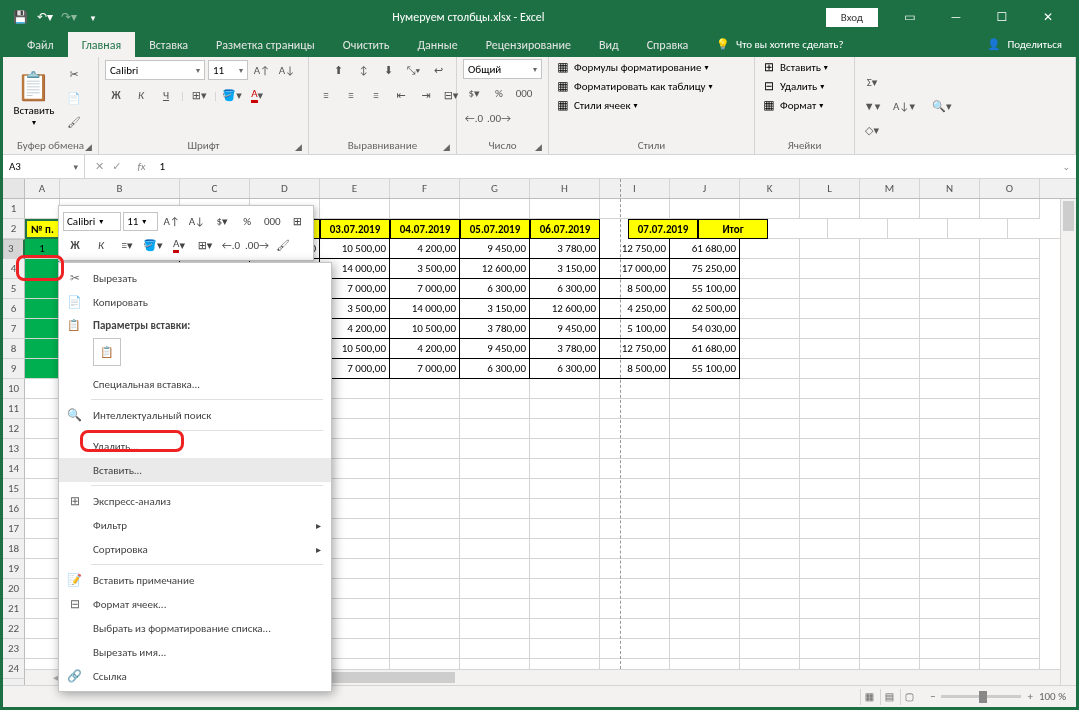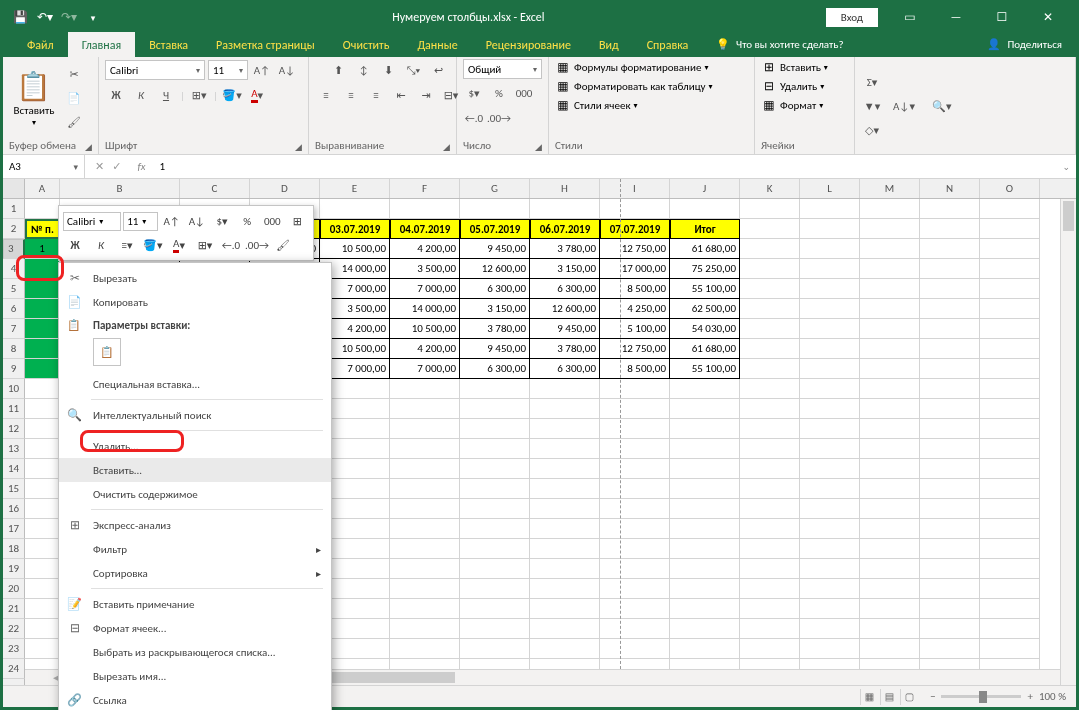--- a/index.html
+++ b/index.html
@@ -6,28 +6,28 @@
 body{background:#fff;width:1079px;height:710px;overflow:hidden;position:relative}
 .frame{border:3px solid #1d7044;width:100%;height:100%;display:flex;flex-direction:column;background:#fff}
 .titlebar{height:28px;background:#1d7044;display:flex;align-items:center;color:#fff;position:relative}
 .qat{display:flex;align-items:center;gap:8px;padding:0 10px}
 .qat .qa{width:16px;height:16px;display:flex;align-items:center;justify-content:center;color:#fff;font-size:12px}
 .title{flex:1;text-align:center;font-size:12px;color:#fff}
 .winbtns{display:flex;align-items:center;gap:2px;padding-right:6px}
 .winbtns .wb{width:44px;height:26px;display:flex;align-items:center;justify-content:center;color:#fff;font-size:12px}
 .loginbtn{border:1px solid rgba(255,255,255,.8);color:#fff;padding:2px 14px;margin-right:10px;background:#fff;color:#333;font-size:11px}
 .tabs{height:26px;background:#1d7044;display:flex;align-items:flex-end;padding-left:10px;gap:0}
-.tabs .tab{padding:6px 14px 5px;color:#fde047;font-size:12px}
+.tabs .tab{padding:6px 14px 5px;color:#e5e5e5;font-size:12px}
 .tabs .tab.active{background:#f3f2f1;color:#217346;font-weight:400}
 .tabs .spacer{flex:1}
 .tabs .rt{color:#fff;padding:6px 14px;font-size:12px;display:flex;align-items:center;gap:6px}
 .ribbon{background:#f3f2f1;border-bottom:1px solid #d4d4d4;height:98px;display:flex;align-items:stretch}
 .group{border-right:1px solid #d4d4d4;display:flex;flex-direction:column;padding:2px 6px 0}
 .group .controls{flex:1;display:flex;align-items:center;gap:4px;flex-wrap:wrap}
-.group .glabel{text-align:left;font-size:11px;color:#666;padding:2px 0;position:relative}
+.group .glabel{text-align:center;font-size:11px;color:#666;padding:2px 0;position:relative}
 .group .glabel .launcher{position:absolute;right:0;bottom:2px;font-size:9px;color:#666}
 .bigbtn{display:flex;flex-direction:column;align-items:center;justify-content:center;width:50px;padding:2px;font-size:11px;text-align:center}
 .ico{width:16px;height:16px;display:inline-flex;align-items:center;justify-content:center;font-size:12px}
 .smallbtn{width:22px;height:22px;display:flex;align-items:center;justify-content:center;color:#555}
 .sel{height:20px;border:1px solid #c4c4c4;background:#fff;display:flex;align-items:center;padding:0 4px;font-size:11px}
 .sel .dd{margin-left:auto;font-size:8px;color:#666}
 .row{display:flex;gap:3px;align-items:center}
 .vcol{display:flex;flex-direction:column;gap:2px}
 .formulabar{height:24px;border-bottom:1px solid #d4d4d4;display:flex;align-items:center;background:#fff}
 .fb-name{width:82px;border-right:1px solid #d4d4d4;padding:0 6px;display:flex;align-items:center;height:100%}
@@ -342,21 +342,21 @@
           </div>
           <div class="crow">
             <div class="cell hdr" style="width: 35px; border: 1px solid rgb(0, 0, 0);">№ п.</div>
             <div class="cell hdr" style="width: 120px; border: 1px solid rgb(0, 0, 0);"></div>
             <div class="cell hdr" style="width: 70px; border: 1px solid rgb(0, 0, 0);"></div>
             <div class="cell hdr" style="width: 70px; border: 1px solid rgb(0, 0, 0);">19</div>
             <div class="cell hdr" style="width: 70px; border: 1px solid rgb(0, 0, 0);">03.07.2019</div>
             <div class="cell hdr" style="width: 70px; border: 1px solid rgb(0, 0, 0);">04.07.2019</div>
             <div class="cell hdr" style="width: 70px; border: 1px solid rgb(0, 0, 0);">05.07.2019</div>
             <div class="cell hdr" style="width: 70px; border: 1px solid rgb(0, 0, 0);">06.07.2019</div>
-            <div class="cell hdr" style="width: 70px; border: 1px solid rgb(0, 0, 0);">07.07.2019</div>
+            <div class="cell hdr" style="width: 70px; border: 1px solid rgb(0, 0, 0); margin-left: 28px;">07.07.2019</div>
             <div class="cell hdr" style="width: 70px; border: 1px solid rgb(0, 0, 0);">Итог</div>
             <div class="cell" style="width: 60px;"></div>
             <div class="cell" style="width: 60px;"></div>
             <div class="cell" style="width: 60px;"></div>
             <div class="cell" style="width: 60px;"></div>
             <div class="cell" style="width: 60px;"></div>
           </div>
           <div class="crow">
             <div class="cell green" style="width: 35px; text-align: center;">1</div>
             <div class="cell" style="width: 120px; border-right: 1px solid rgb(0, 0, 0); border-bottom: 1px solid rgb(0, 0, 0);">Торговая то...</div>
@@ -833,23 +833,20 @@
       <span class="cmico">🔍</span>
       <span>Интеллектуальный поиск</span>
     </div>
   <div class="cm-sep"></div>
   <div class="cm-item">
       <span>Удалить...</span>
     </div>
   <div class="cm-item" style="background:#eaeaea">
       <span>Вставить...</span>
     </div>
-  <div class="cm-item">
-      <span>Очистить содержимое</span>
-    </div>
   <div class="cm-sep"></div>
   <div class="cm-item">
       <span class="cmico">⊞</span>
       <span>Экспресс-анализ</span>
     </div>
   <div class="cm-item">
       <span>Фильтр</span>
       <span class="sub">▸</span>
     </div>
   <div class="cm-item">
@@ -859,21 +856,21 @@
   <div class="cm-sep"></div>
   <div class="cm-item">
       <span class="cmico">📝</span>
       <span>Вставить примечание</span>
     </div>
   <div class="cm-item">
       <span class="cmico">⊟</span>
       <span>Формат ячеек...</span>
     </div>
   <div class="cm-item">
-      <span>Выбрать из раскрывающегося списка...</span>
+      <span>Выбрать из форматирование списка...</span>
     </div>
   <div class="cm-item">
       <span>Вырезать имя...</span>
     </div>
   <div class="cm-item">
       <span class="cmico">🔗</span>
       <span>Ссылка</span>
     </div>
 </div>
 

